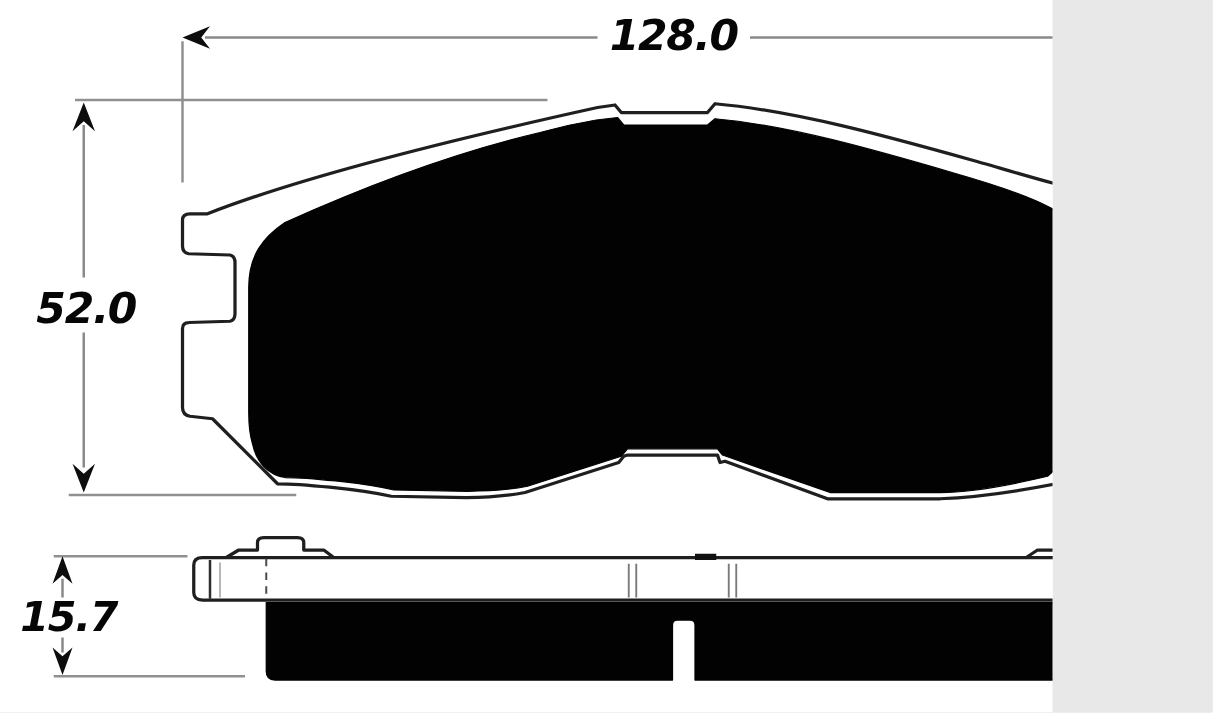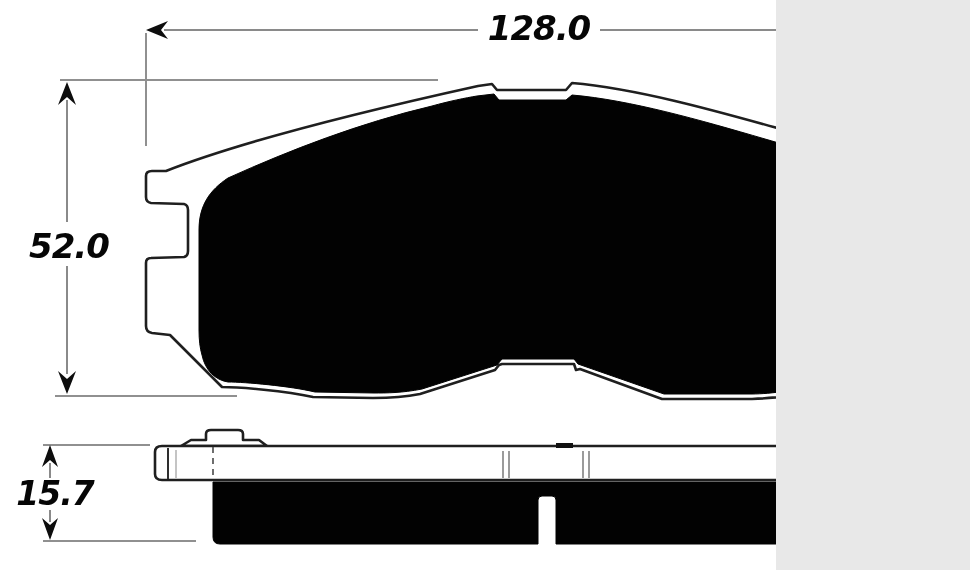--- a/index.html
+++ b/index.html
@@ -1,17 +1,17 @@
 <!DOCTYPE html>
 <html><head>
 <meta charset="utf-8">
 <style>
   html,body{margin:0;padding:0;background:#e8e8e8;}
   #stage{
-    position:relative;width:776px;height:570px;background:#ffffff;
+    position:relative;width:842px;height:570px;background:#ffffff;
     overflow:hidden;font-family:"DejaVu Sans",sans-serif;
   }
   svg{position:absolute;left:0;top:0;display:block;}
   .dim-text{
     font-family:"DejaVu Sans",sans-serif;
     font-weight:bold;font-style:italic;
     font-size:34px;fill:#060606;
     text-anchor:middle;letter-spacing:-1px;
   }
   .dim-line{stroke:#8a8a8a;stroke-width:2;fill:none;}

